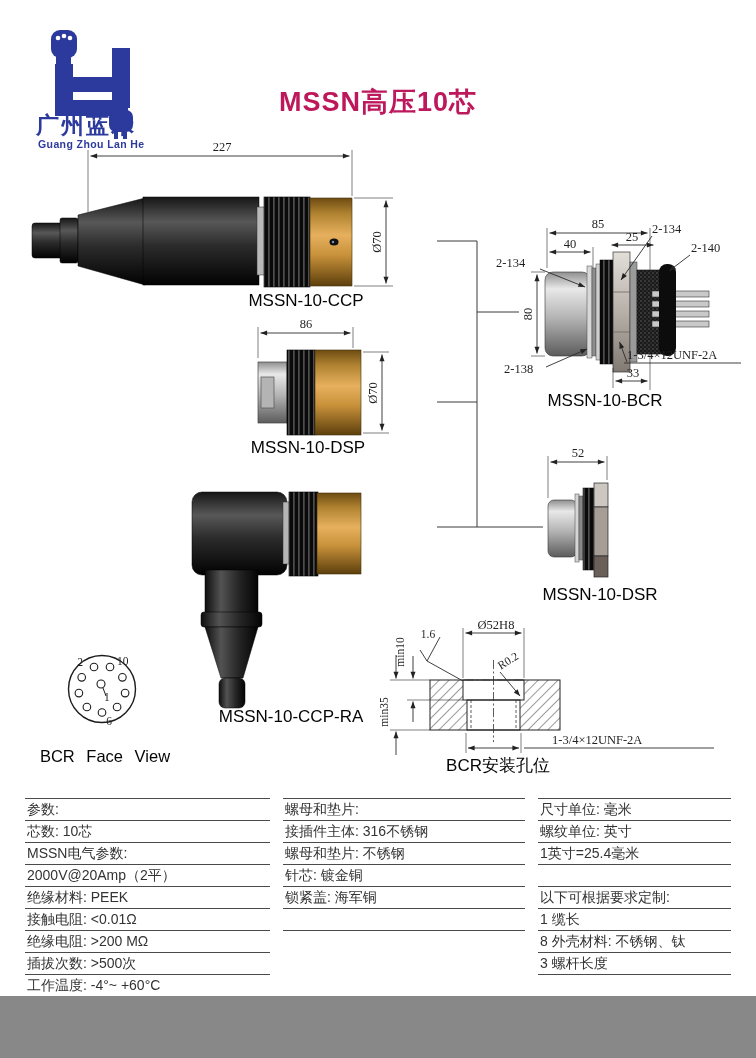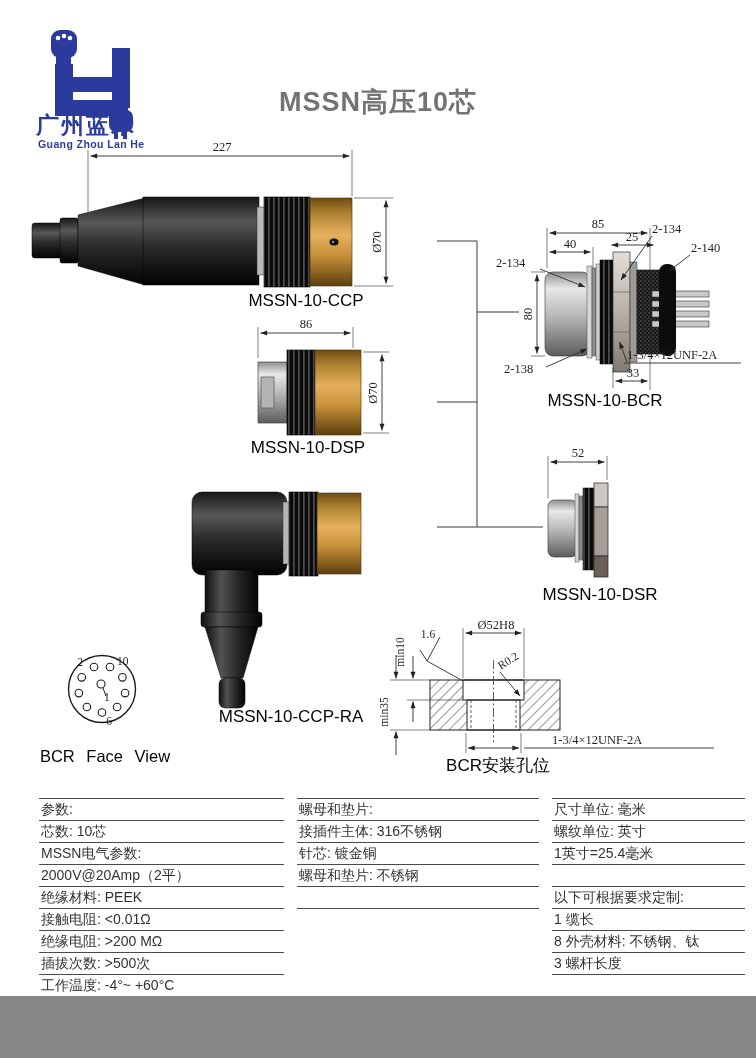--- a/index.html
+++ b/index.html
@@ -1,28 +1,28 @@
 <!DOCTYPE html>
 <html><head>
 <meta charset="utf-8">
 <style>
   html,body{margin:0;padding:0;background:#888;}
   .page{position:relative;width:756px;height:996px;background:#ffffff;overflow:hidden;
         font-family:"Liberation Sans","DejaVu Sans",sans-serif;}
   .page *{box-sizing:border-box;}
   .title{position:absolute;top:84px;left:0;width:100%;text-align:center;
-         font-size:27px;font-weight:600;color:#737373;letter-spacing:1px;}
+         font-size:27px;font-weight:600;color:#be185d;letter-spacing:1px;}
   .logo-cn{fill:#2b3a9c;font-size:23px;font-weight:bold;letter-spacing:2px;}
   .logo-en{fill:#2b3a9c;font-size:10.5px;font-weight:bold;letter-spacing:0.4px;}
   svg text.dim{font-family:"Liberation Serif","DejaVu Serif",serif;font-size:12.5px;fill:#1f1f1f;}
   svg text.dims{font-family:"Liberation Serif","DejaVu Serif",serif;font-size:11.5px;fill:#1f1f1f;}
   svg text.lbl{font-family:"Liberation Sans","DejaVu Sans",sans-serif;font-size:17px;fill:#050505;}
   svg line.d, svg path.d, svg polyline.d{stroke:#2a2a2a;stroke-width:0.9;fill:none;}
   svg line.thin{stroke:#2a2a2a;stroke-width:0.6;}
-  .spec-col{position:absolute;border-top:1.5px solid #4a4a4a;margin-left:14px;}
+  .spec-col{position:absolute;border-top:1.5px solid #4a4a4a;}
   .spec-row{height:22px;line-height:21px;border-bottom:1px solid #4a4a4a;
             font-size:14px;color:#333;white-space:nowrap;padding-left:2px;}
   .rule-ext{position:absolute;height:1px;background:#4a4a4a;}
 </style>
 </head>
 <body>
 
 <div class="page">
 
   <svg style="position:absolute;left:25px;top:18px;" width="210" height="140" viewBox="25 18 210 140">
@@ -299,22 +299,23 @@
       <div class="spec-row">绝缘材料: PEEK</div>
       <div class="spec-row">接触电阻: &lt;0.01Ω</div>
       <div class="spec-row">绝缘电阻: &gt;200 MΩ</div>
       <div class="spec-row">插拔次数: &gt;500次</div>
       <div class="spec-row">工作温度: -4°~ +60°C</div>
       <div class="spec-row">工作深度: 3000米</div>
     </div>
     <div class="spec-col" style="left:283px;top:798px;width:242px;">
       <div class="spec-row">螺母和垫片:</div>
       <div class="spec-row">接插件主体: 316不锈钢</div>
+      <div class="spec-row">螺母和垫片: 不锈钢</div>
       <div class="spec-row">针芯: 镀金铜</div>
-      <div class="spec-row">螺母和垫片: 不锈钢</div>
+      <div class="spec-row">锁紧盖: 海军铜</div>
       <div class="spec-row"></div>
     </div>
     <div class="spec-col" style="left:538px;top:798px;width:193px;">
       <div class="spec-row">尺寸单位: 毫米</div>
       <div class="spec-row">螺纹单位: 英寸</div>
       <div class="spec-row">1英寸=25.4毫米</div>
       <div class="spec-row"></div>
       <div class="spec-row">以下可根据要求定制:</div>
       <div class="spec-row">1 缆长</div>
       <div class="spec-row">8 外壳材料: 不锈钢、钛</div>

